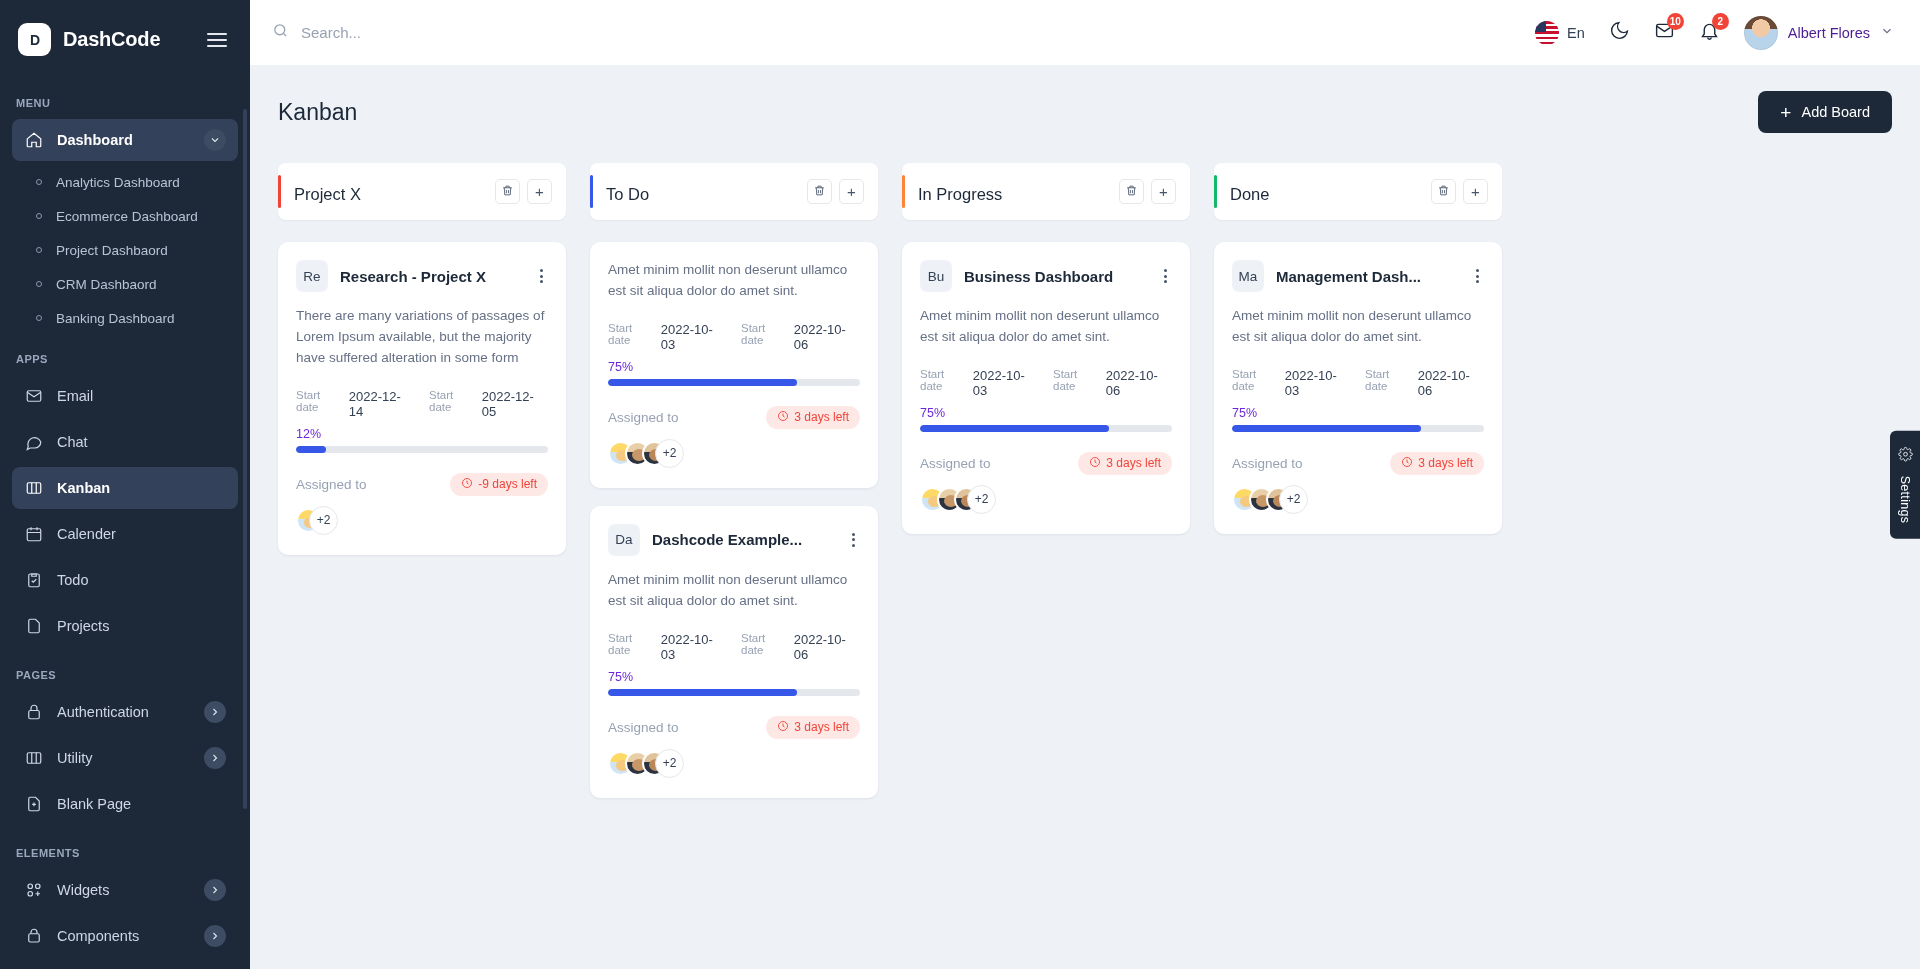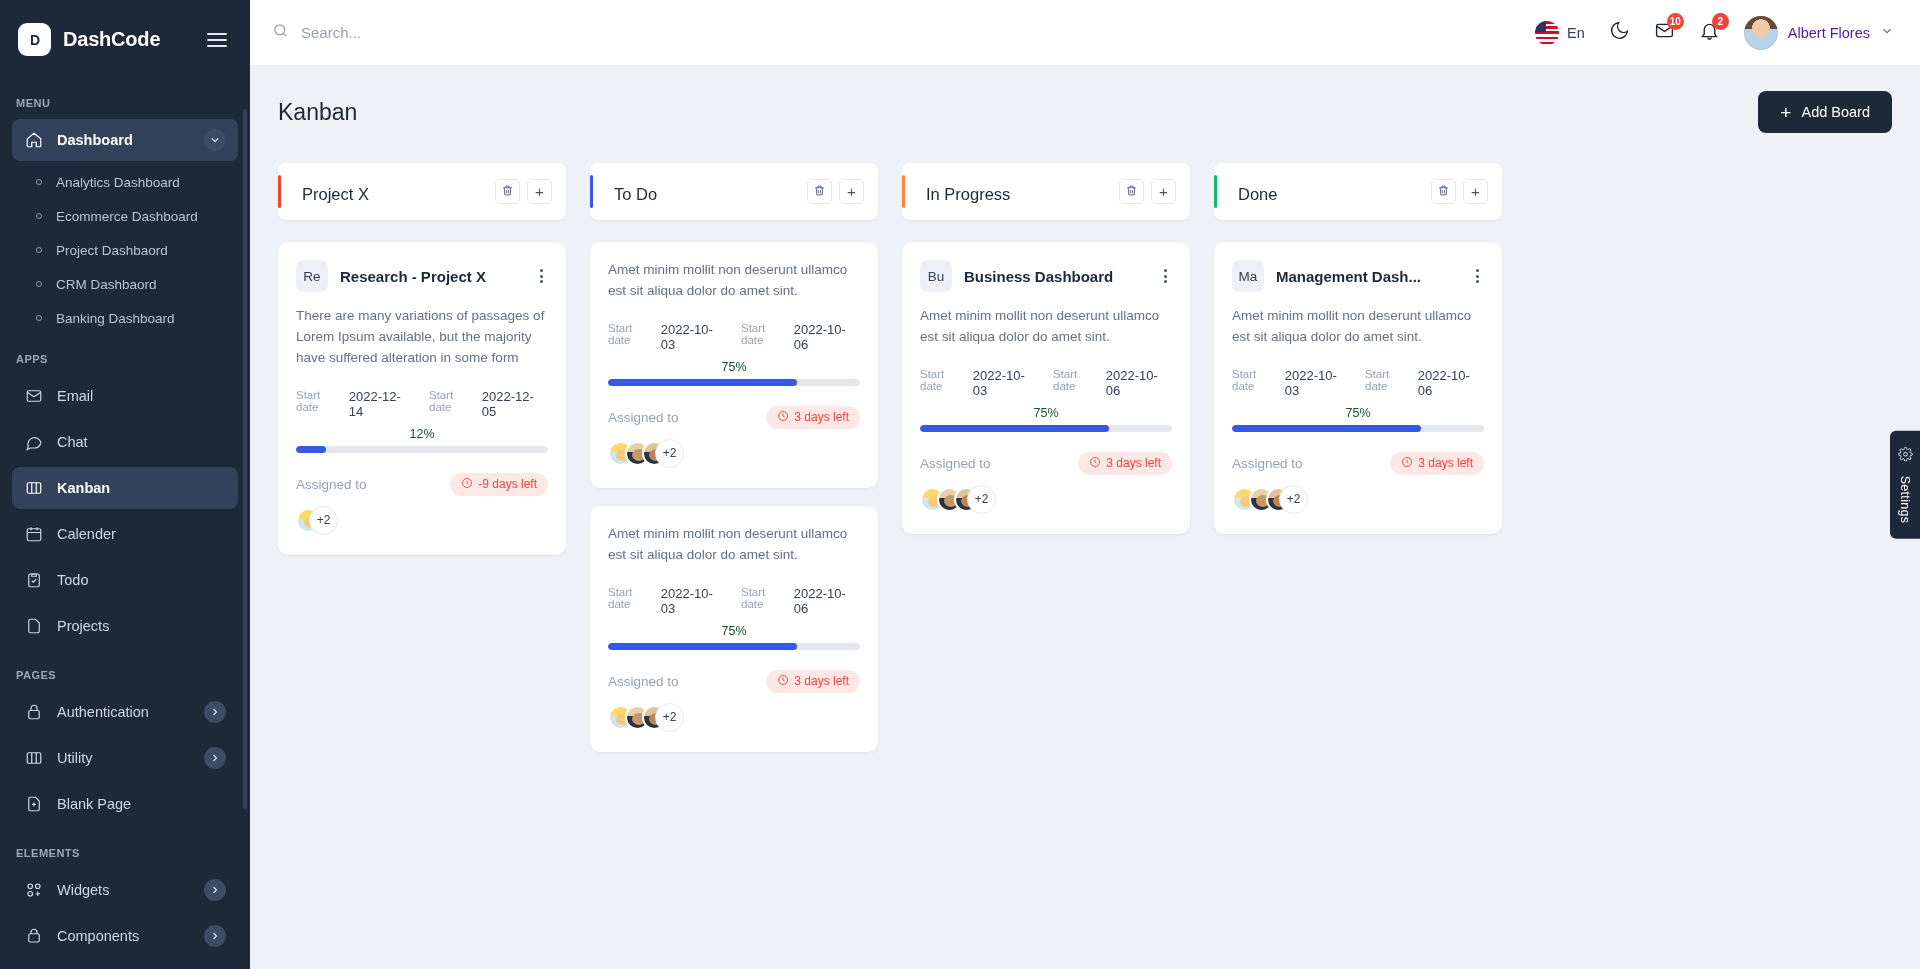--- a/index.html
+++ b/index.html
@@ -166,21 +166,21 @@
 
   .col-head {
     background: #ffffff; border-radius: 8px;
     height: 57px; display: flex; align-items: center;
     padding: 0 14px 0 0;
     position: relative; overflow: hidden;
     box-shadow: 0 1px 2px rgba(16,24,40,.05);
     margin-bottom: 22px;
   }
   .col-bar { position: absolute; left: 0; top: 12px; bottom: 12px; width: 3px; border-radius: 2px; }
-  .col-title { flex: 1; padding-left: 24px; font-size: 16.5px; color: #1d2939; margin-top: 6px; }
+  .col-title { flex: 1; padding-left: 16px; font-size: 16.5px; color: #1d2939; margin-top: 6px; }
   .col-actions { display: flex; gap: 7px; }
   .sq-btn {
     width: 25px; height: 25px; border-radius: 5px;
     border: 1px solid #e4e7ec; background: #fff;
     display: flex; align-items: center; justify-content: center;
     cursor: pointer;
   }
   .sq-btn svg { width: 13px; height: 13px; stroke: #475467; fill: none; stroke-width: 1.6; }
   .sq-btn .p { color: #475467; font-size: 15px; line-height: 1; font-weight: 400; }
 
@@ -204,21 +204,21 @@
   .kebab { display: flex; flex-direction: column; gap: 2.5px; padding: 3px 5px; cursor: pointer; }
   .kebab i { width: 3px; height: 3px; border-radius: 50%; background: #475467; display: block; }
 
   .card-desc { font-size: 13.5px; line-height: 1.55; color: #667085; margin-bottom: 20px; }
 
   .dates { display: flex; gap: 14px; margin-bottom: 8px; }
   .date-col { display: flex; flex-direction: row; gap: 3px; }
   .date-lbl { font-size: 11.5px; color: #98a2b3; }
   .date-val { font-size: 13px; color: #344054; }
 
-  .pct { font-size: 12.5px; color: #14532d; text-align: center; margin-bottom: 5px; }
+  .pct { font-size: 12.5px; color: #6d28d9; text-align: left; margin-bottom: 5px; }
   .prog-track { height: 7px; background: #e4e7ec; border-radius: 5px; overflow: hidden; margin-bottom: 20px; }
   .prog-fill { height: 100%; background: #3757e8; border-radius: 5px; }
 
   .assign-row { display: flex; align-items: center; justify-content: space-between; margin-bottom: 10px; }
   .assign-lbl { font-size: 13.5px; color: #98a2b3; }
   .days-badge {
     display: inline-flex; align-items: center; gap: 5px;
     background: #fde8e6; color: #f04438;
     border-radius: 12px; padding: 4px 11px;
     font-size: 12px;
@@ -611,20 +611,29 @@
               </span>
             </div>
             <div class="avatars">
               <span class="av a1"></span>
               <span class="av a2"></span>
               <span class="av a3"></span>
               <span class="av-more">+2</span>
             </div>
           </div>
           <div class="card">
+            <div class="card-head">
+              <span class="card-badge">Da</span>
+              <span class="card-title">Dashcode Example...</span>
+              <span class="kebab">
+                <i></i>
+                <i></i>
+                <i></i>
+              </span>
+            </div>
             <div class="card-desc">Amet minim mollit non deserunt ullamco est sit aliqua dolor do amet sint.</div>
             <div class="dates">
               <span class="date-col">
                 <span class="date-lbl">Start date</span>
                 <span class="date-val">2022-10-03</span>
               </span>
               <span class="date-col">
                 <span class="date-lbl">Start date</span>
                 <span class="date-val">2022-10-06</span>
               </span>

